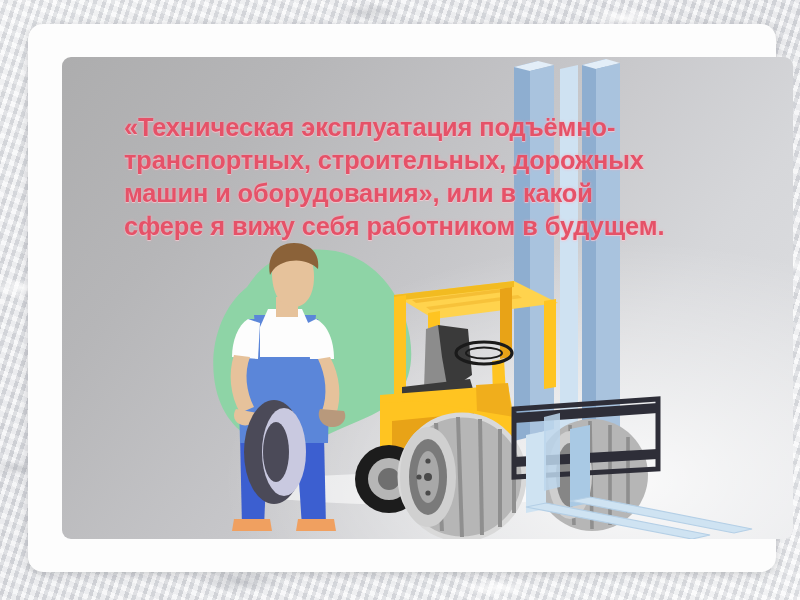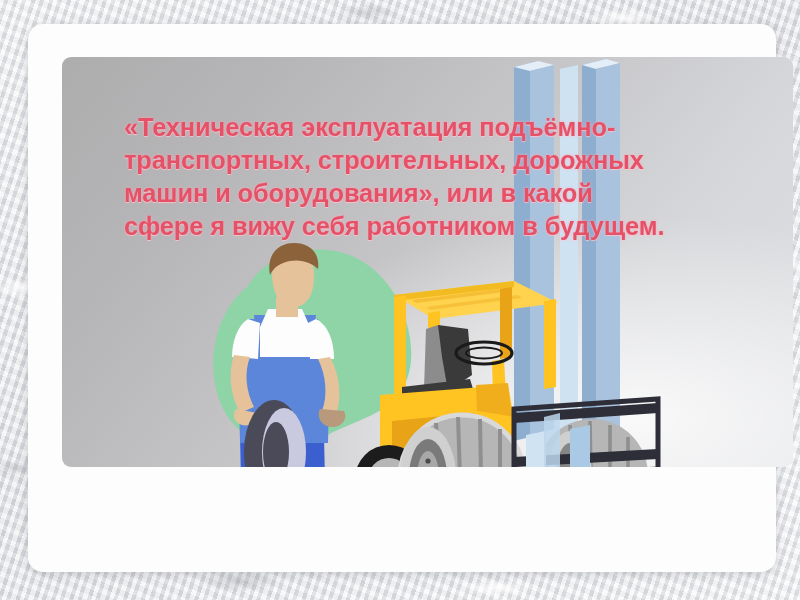--- a/index.html
+++ b/index.html
@@ -35,21 +35,21 @@
       linear-gradient(150deg,#f2f3f5 0%,#e3e4e8 45%,#f4f5f7 100%);
   }
   
   .card{
     position:absolute;left:28px;top:24px;width:748px;height:548px;
     background:#fdfdfd;border-radius:15px;
     box-shadow:0 2px 10px rgba(90,92,98,.28);
   }
   
   .panel{
-    position:absolute;left:34px;top:33px;width:731px;height:410px;
+    position:absolute;left:34px;top:33px;width:731px;height:482px;
     border-radius:9px;overflow:hidden;
     background:
       radial-gradient(ellipse 90% 80% at 78% 88%, rgba(255,255,255,.85) 0%, rgba(255,255,255,0) 62%),
       linear-gradient(128deg,#adadae 0%,#b6b6b8 22%,#c6c6c9 48%,#d6d7da 72%,#e0e1e4 100%);
   }
   
   .title{
     position:absolute;left:62px;top:54px;width:615px;
     font-size:25.4px;font-weight:bold;line-height:1.30;
     color:#e55268;letter-spacing:-.1px;

